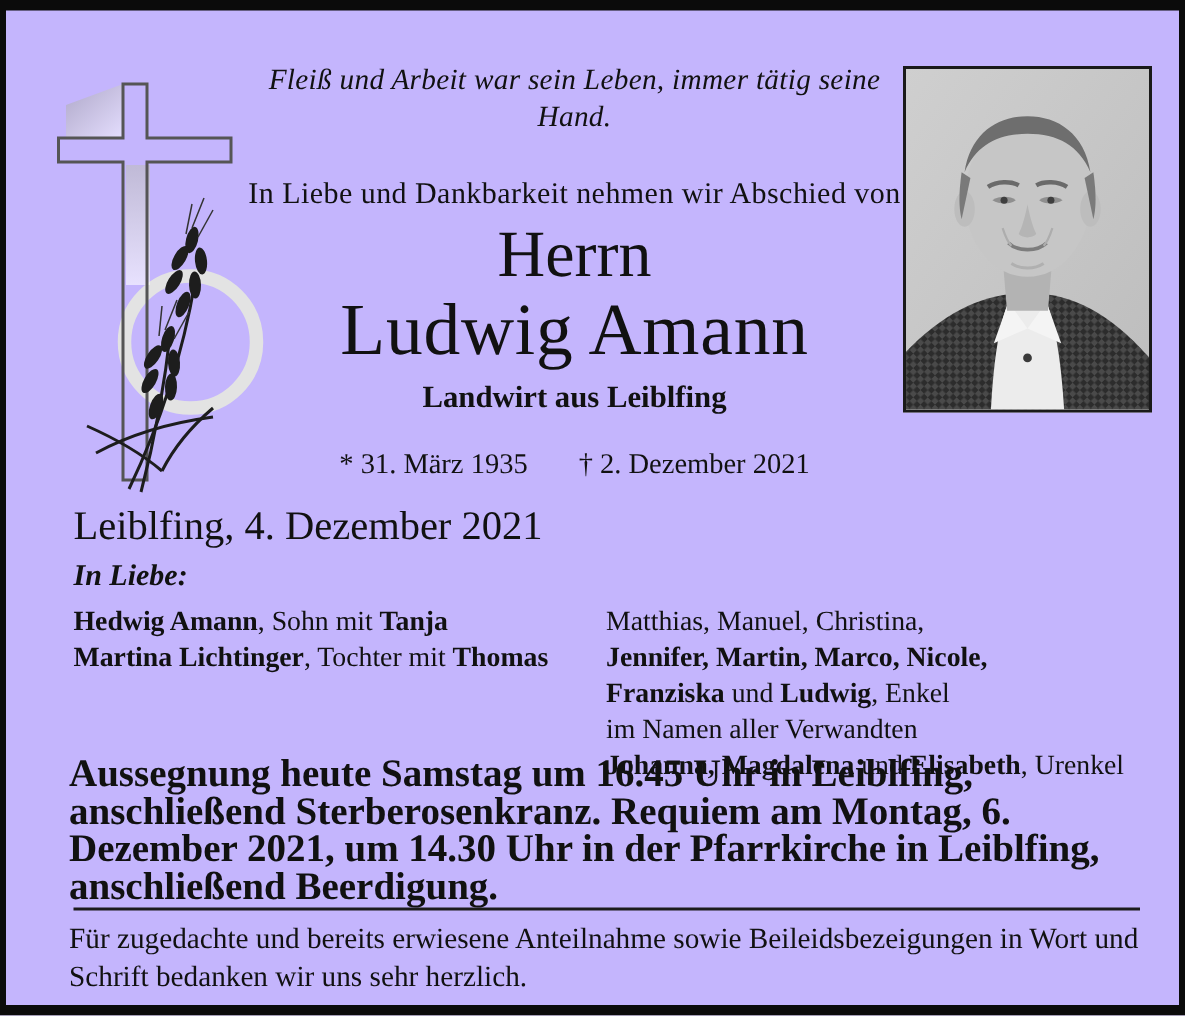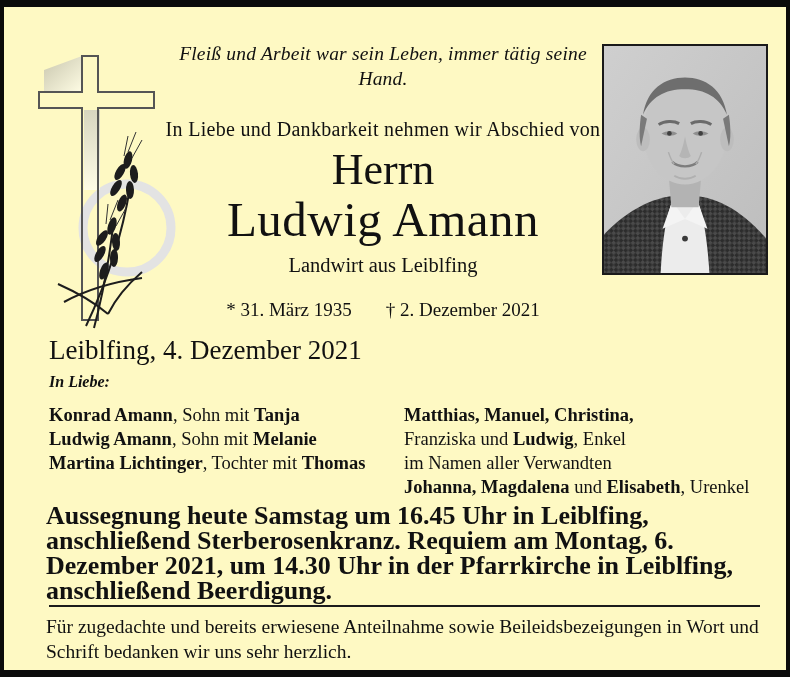--- a/index.html
+++ b/index.html
@@ -1,21 +1,21 @@
 <!DOCTYPE html>
 <html><head>
 <meta charset="utf-8">
 <style>
   html, body { margin: 0; padding: 0; background: #e8e8e8; }
   .page {
     position: relative;
     width: 790px; height: 677px;
     box-sizing: border-box;
     margin: 0 auto;
-    background: #fef9c3;
+    background: #c4b5fd;
     border: solid #0b0b0b;
     border-width: 7px 4px 7px 4px;
     font-family: "Liberation Serif", serif;
     color: #111;
     overflow: hidden;
   }
   .abs { position: absolute; }
 
   
   .cross-art { left: 20px; top: 33px; width: 152px; height: 292px; }
@@ -34,27 +34,27 @@
   .epigraph {
     font-style: italic;
     font-size: 19.5px;
     line-height: 25px;
     font-weight: 500;
     letter-spacing: 0.2px;
   }
   .intro { margin-top: 27px; font-size: 20px; letter-spacing: 0.3px; }
   .salutation { margin-top: 5px; font-size: 44px; line-height: 48px; }
   .deceased-name { font-size: 49px; line-height: 52px; letter-spacing: 0.5px; }
-  .occupation { margin-top: 8px; font-size: 20.5px; font-weight: normal; }
+  .occupation { margin-top: 8px; font-size: 20.5px; font-weight: bold; }
   .dates { margin-top: 22px; font-size: 19px; }
   .dates .birth { margin-right: 34px; }
 
   
   .dateline { left: 45px; top: 328px; font-size: 27px; }
-  .in-love { left: 45px; top: 366px; font-size: 16px; font-weight: bold; font-style: italic; }
+  .in-love { left: 45px; top: 366px; font-size: 20px; font-weight: bold; font-style: italic; }
   .mourners-left  { left: 45px;  top: 396px; width: 350px; }
   .mourners-right { left: 400px; top: 396px; width: 365px; }
   .mourner-line { font-size: 18.5px; line-height: 24px; white-space: nowrap; }
 
   .funeral {
     left: 42px; top: 496px; width: 716px;
     font-size: 26px; line-height: 25px; font-weight: bold;
   }
   .rule {
     left: 45px; top: 598px; width: 711px;
@@ -187,27 +187,27 @@
     <div class="dates">
       <span class="birth">* 31. März 1935</span><span>† 2. Dezember 2021</span>
     </div>
   </div>
 
   <div class="abs dateline">Leiblfing, 4. Dezember 2021</div>
 
   <div class="abs in-love">In Liebe:</div>
 
   <div class="abs mourners-left">
-      <div class="mourner-line"><span style="font-weight: bold;">Konrad Amann</span><span>, Sohn mit </span><span style="font-weight: bold;">Tanja</span></div>
-      <div class="mourner-line"><span style="font-weight: bold;">Ludwig Amann</span><span>, Sohn mit </span><span style="font-weight: bold;">Melanie</span></div>
+      <div class="mourner-line"><span style="font-weight: bold;">Hedwig Amann</span><span>, Sohn mit </span><span style="font-weight: bold;">Tanja</span></div>
       <div class="mourner-line"><span style="font-weight: bold;">Martina Lichtinger</span><span>, Tochter mit </span><span style="font-weight: bold;">Thomas</span></div>
     </div>
   <div class="abs mourners-right">
-      <div class="mourner-line"><span style="font-weight: bold;">Matthias, Manuel, Christina,</span></div>
-      <div class="mourner-line"><span style="font-weight: normal;">Franziska</span><span> und </span><span style="font-weight: bold;">Ludwig</span><span>, Enkel</span></div>
+      <div class="mourner-line"><span style="font-weight: normal;">Matthias, Manuel, Christina,</span></div>
+      <div class="mourner-line"><span style="font-weight: bold;">Jennifer, Martin, Marco, Nicole,</span></div>
+      <div class="mourner-line"><span style="font-weight: bold;">Franziska</span><span> und </span><span style="font-weight: bold;">Ludwig</span><span>, Enkel</span></div>
       <div class="mourner-line"><span>im Namen aller Verwandten</span></div>
       <div class="mourner-line"><span style="font-weight: bold;">Johanna, Magdalena</span><span> und </span><span style="font-weight: bold;">Elisabeth</span><span>, Urenkel</span></div>
     </div>
 
   <div class="abs funeral">Aussegnung heute Samstag um 16.45 Uhr in Leiblfing, anschließend Sterberosenkranz. Requiem am Montag, 6. Dezember 2021, um 14.30 Uhr in der Pfarrkirche in Leiblfing, anschließend Beerdigung.</div>
 
   <div class="abs rule"></div>
 
   <div class="abs thanks">Für zugedachte und bereits erwiesene Anteilnahme sowie Beileidsbezeigungen in Wort und Schrift bedanken wir uns sehr herzlich.</div>
 

